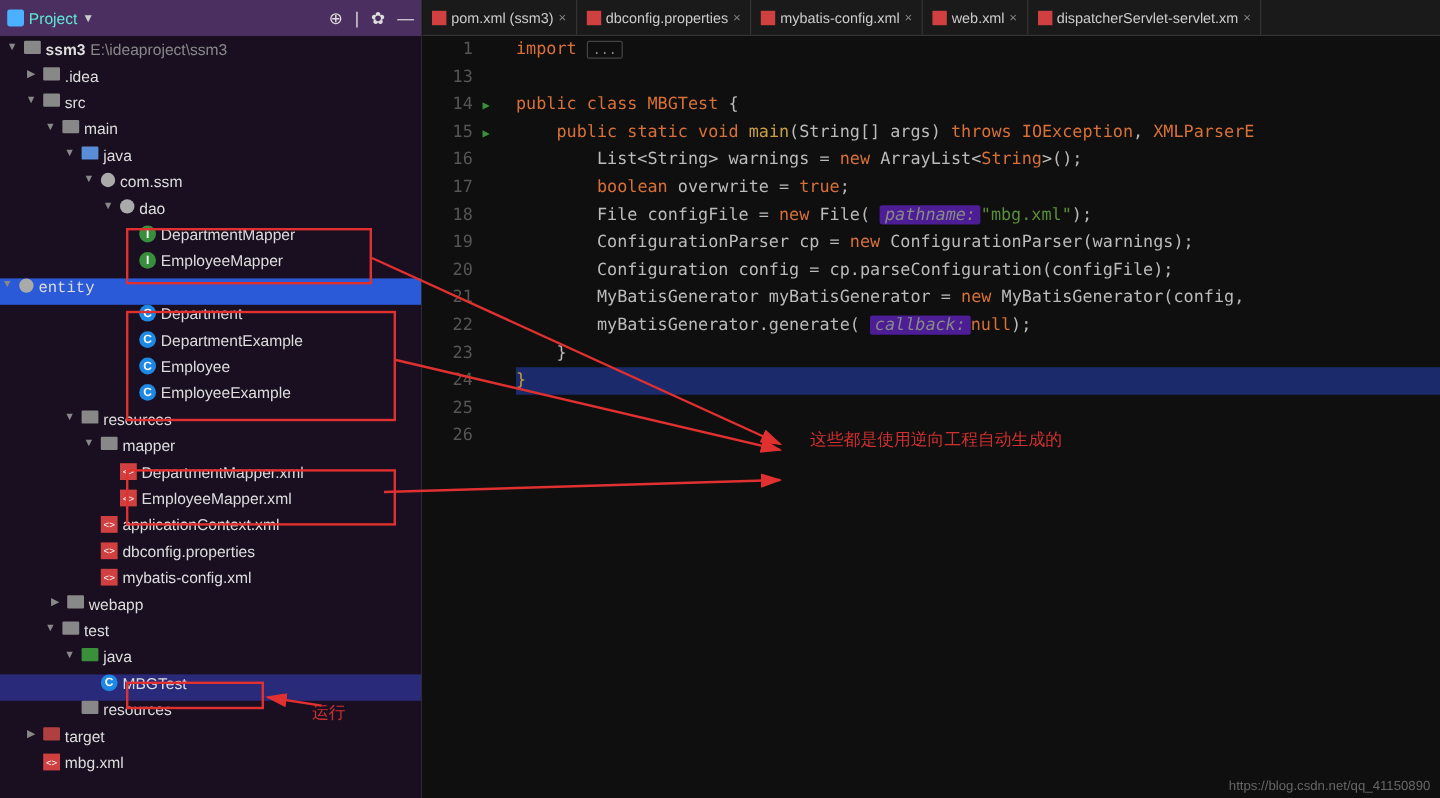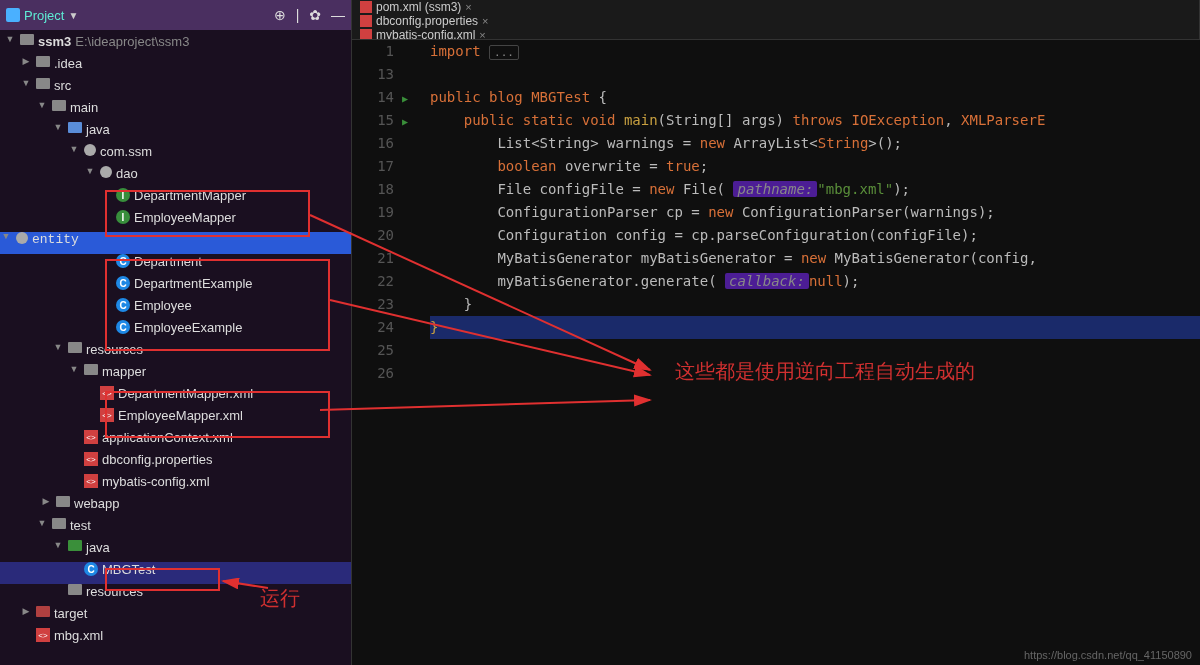--- a/index.html
+++ b/index.html
@@ -26,41 +26,41 @@
 .folder-icon.green { background: #3a8f3a; }
 .folder-icon.red { background: #b04040; }
 .package-icon { background: #aaa; border-radius: 7px; width: 12px; height: 12px; }
 .interface-icon { background: #388e3c; color: #fff; border-radius: 50%; width: 14px; height: 14px; font-weight: bold; }
 .class-icon { background: #1e88e5; color: #fff; border-radius: 50%; width: 14px; height: 14px; font-weight: bold; }
 .xml-icon { background: #d04040; color: #fff; width: 14px; height: 14px; font-size: 8px; }
 .tree-label { color: #ddd; }
 .tree-path { color: #888; margin-left: 4px; }
 .red-box { border: 2px solid #e03030; position: absolute; pointer-events: none; z-index: 5; }
 .editor-area { flex: 1; background: #0f0f0f; display: flex; flex-direction: column; position: relative; }
-.tabs { display: flex; background: #1a1a1a; height: 40px; overflow: hidden; border-bottom: 1px solid #333; flex-direction: column; }
+.tabs { display: flex; background: #1a1a1a; height: 30px; overflow: hidden; border-bottom: 1px solid #333; }
 .tab { display: flex; align-items: center; padding: 0 8px; gap: 4px; border-right: 1px solid #333; cursor: pointer; font-size: 12px; }
 .tab-icon { width: 12px; height: 12px; }
 .tab-label { color: #ccc; }
 .tab-close { color: #888; font-size: 11px; }
 .editor { flex: 1; display: flex; font-family: 'Consolas', monospace; font-size: 14px; line-height: 23px; position: relative; }
 .gutter { width: 50px; background: #0f0f0f; color: #555; text-align: right; padding: 0 8px 0 0; }
 .gutter-line { height: 23px; }
 .gutter-icons { width: 20px; padding-top: 0; }
 .gutter-icons .run-icon { color: #3a8f3a; font-size: 10px; }
 .code { flex: 1; padding-left: 8px; position: relative; }
 .code-line { height: 23px; white-space: pre; }
 .code-line.highlighted { background: #1a2a6a; }
 .kw { color: #d87038; }
 .type { color: #d87038; }
 .str { color: #5a8f3a; }
 .method { color: #c8a040; }
 .var { color: #bbb; }
 .param-hint { color: #888; background: #4c1d95; padding: 0 4px; border-radius: 2px; font-style: italic; }
 .fold { color: #888; border: 1px solid #444; padding: 0 4px; border-radius: 2px; font-size: 11px; }
-.annotation { position: absolute; color: #d03030; font-size: 20px; pointer-events: none; z-index: 10; }
+.annotation { position: absolute; color: #d03030; font-size: 14px; pointer-events: none; z-index: 10; }
 .arrow-svg { position: absolute; pointer-events: none; z-index: 8; }
 .watermark { position: absolute; bottom: 4px; right: 8px; color: #666; font-size: 11px; }
 </style>
 </head>
 <body>
 
 <div class="container">
   <div class="sidebar">
     <div class="sidebar-header">
       <div class="sidebar-header-left">
@@ -279,21 +279,21 @@
           <div class="gutter-line"></div>
           <div class="gutter-line"></div>
           <div class="gutter-line"></div>
           <div class="gutter-line"></div>
           <div class="gutter-line"></div>
           <div class="gutter-line"></div>
         </div>
       <div class="code" id="code">
           <div class="code-line"><span class="kw">import </span><span class="fold">...</span></div>
           <div class="code-line"></div>
-          <div class="code-line"><span class="kw">public blog </span><span class="type">MBGTest</span><span class="var"> {</span></div>
+          <div class="code-line"><span class="kw">public class </span><span class="type">MBGTest</span><span class="var"> {</span></div>
           <div class="code-line"><span class="var">    </span><span class="kw">public static void </span><span class="method">main</span><span class="var">(String[] args) </span><span class="kw">throws </span><span class="type">IOException</span><span class="var">, </span><span class="type">XMLParserE</span></div>
           <div class="code-line"><span class="var">        List&lt;String&gt; warnings = </span><span class="kw">new </span><span class="var">ArrayList&lt;</span><span class="type">String</span><span class="var">&gt;();</span></div>
           <div class="code-line"><span class="var">        </span><span class="kw">boolean </span><span class="var">overwrite = </span><span class="kw">true</span><span class="var">;</span></div>
           <div class="code-line"><span class="var">        File configFile = </span><span class="kw">new </span><span class="var">File( </span><span class="param-hint">pathname:</span><span class="str">"mbg.xml"</span><span class="var">);</span></div>
           <div class="code-line"><span class="var">        ConfigurationParser cp = </span><span class="kw">new </span><span class="var">ConfigurationParser(warnings);</span></div>
           <div class="code-line"><span class="var">        Configuration config = cp.parseConfiguration(configFile);</span></div>
           <div class="code-line"><span class="var">        MyBatisGenerator myBatisGenerator = </span><span class="kw">new </span><span class="var">MyBatisGenerator(config, </span></div>
           <div class="code-line"><span class="var">        myBatisGenerator.generate( </span><span class="param-hint">callback:</span><span class="kw">null</span><span class="var">);</span></div>
           <div class="code-line"><span class="var">    }</span></div>
           <div class="code-line highlighted"><span class="method">}</span></div>

